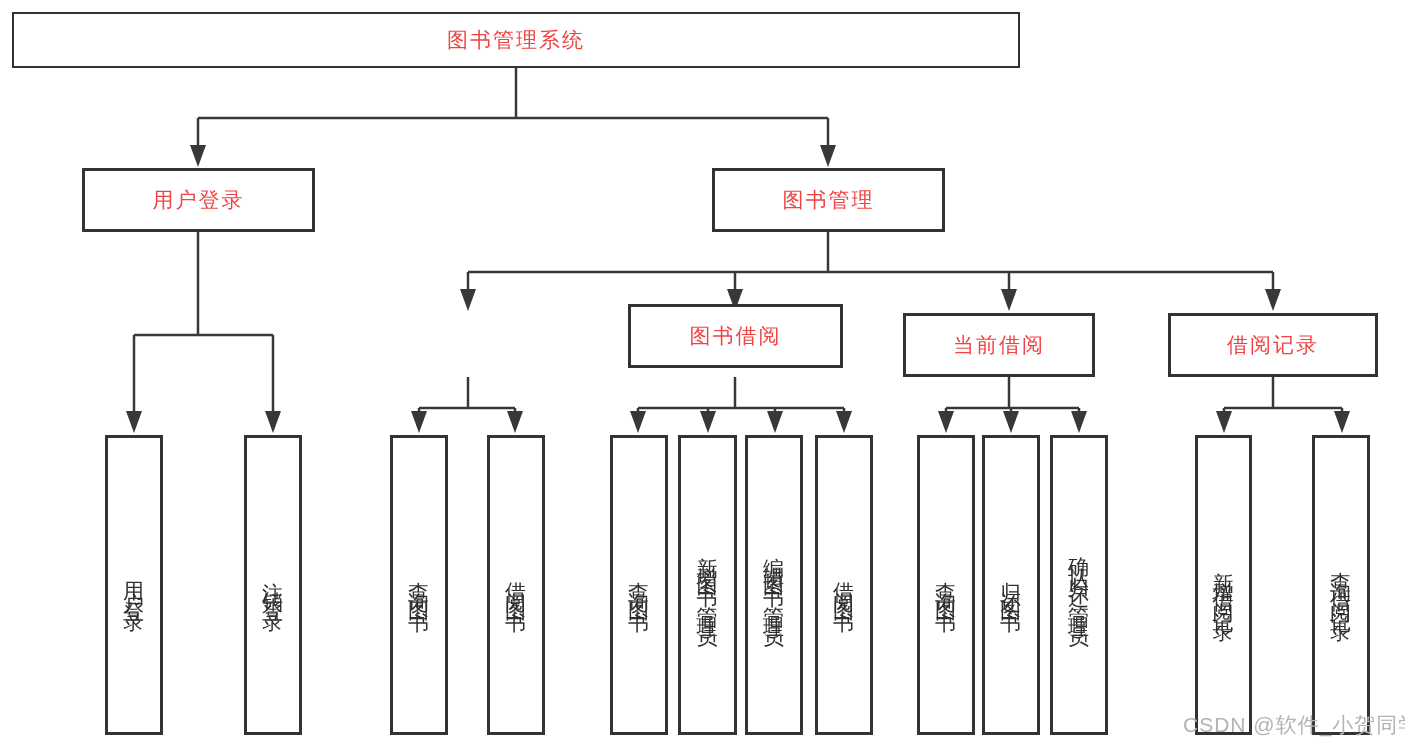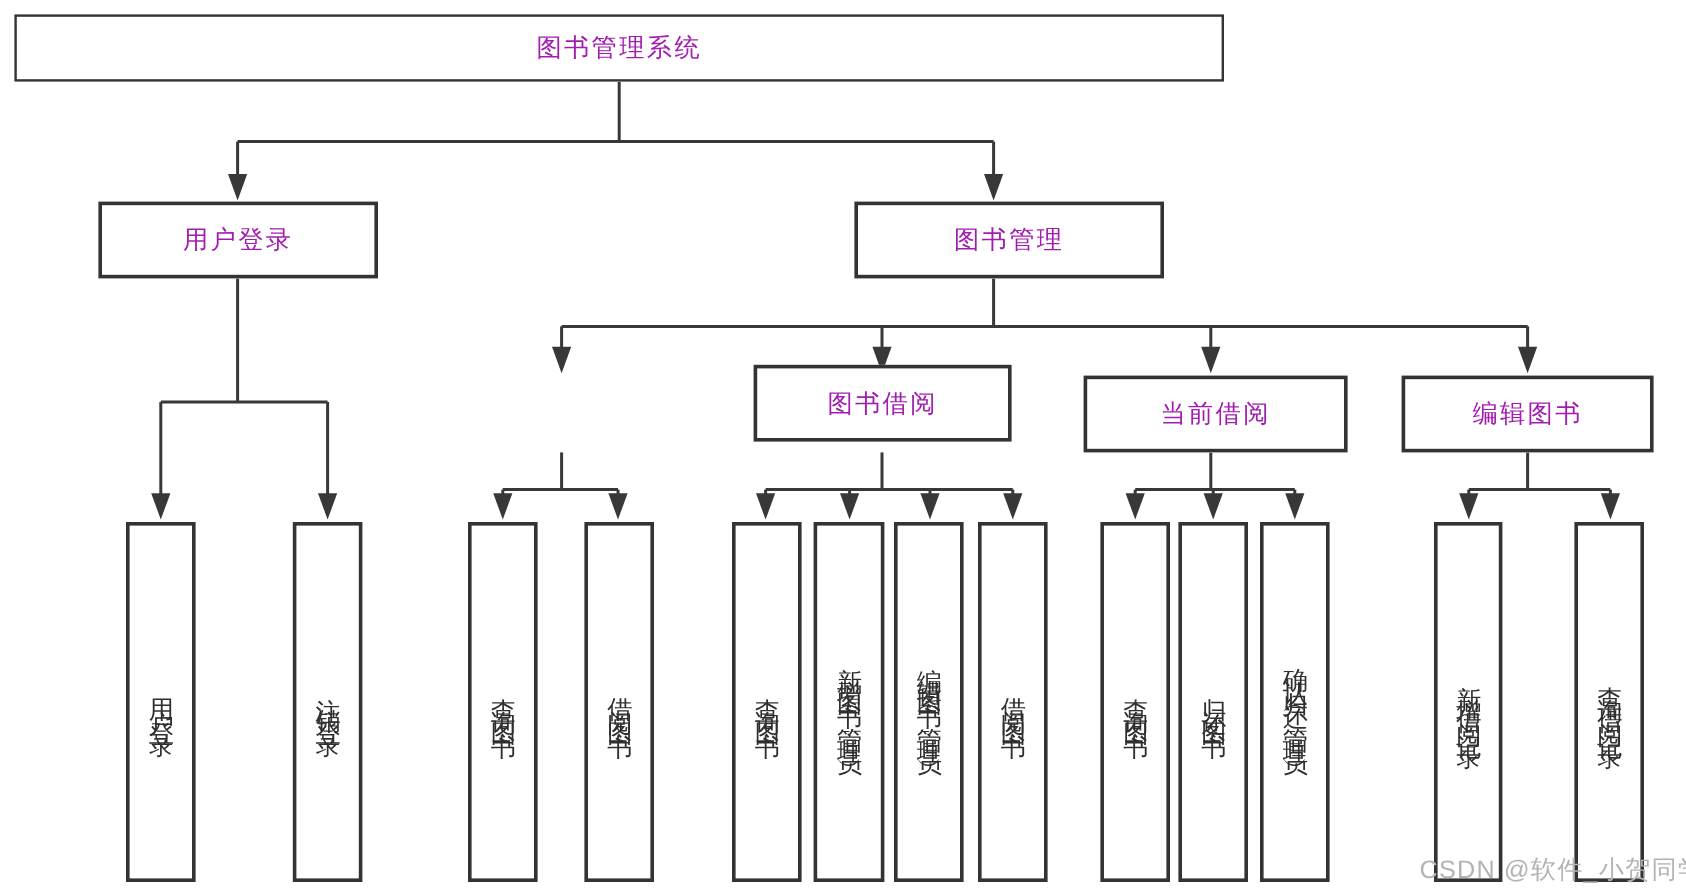--- a/index.html
+++ b/index.html
@@ -8,21 +8,21 @@
     font-family:"Liberation Sans",sans-serif;overflow:hidden;
   }
   svg.connectors{position:absolute;left:0;top:0;z-index:0;}
   .box{
     position:absolute;background:#ffffff;border:3px solid #333333;
     box-sizing:border-box;display:flex;align-items:center;justify-content:center;
     z-index:1;
   }
   .box.root{border-width:2px;}
   .hlabel{
-    font-size:21px;color:#a21caf;letter-spacing:2px;white-space:nowrap;
+    font-size:21px;color:#ef4444;letter-spacing:2px;white-space:nowrap;
   }
   .vlabel{
     writing-mode:vertical-rl;text-orientation:mixed;
     font-size:21px;color:#2f2f2f;letter-spacing:10px;line-height:1;
     white-space:nowrap;
   }
   .watermark{
     position:absolute;left:1183px;top:711px;z-index:3;
     font-size:21px;color:#b3b3b3;letter-spacing:1px;white-space:nowrap;
   }
@@ -87,32 +87,32 @@
       <polygon points="1334,411 1350,411 1342,433" fill="#383838"></polygon>
     </svg>
 
   <div class="box root" style="left:12px;top:12px;width:1008px;height:56px">
     <span class="hlabel">图书管理系统</span>
   </div>
 
   <div class="box" style="left:82px;top:168px;width:233px;height:64px">
     <span class="hlabel">用户登录</span>
   </div>
-  <div class="box" style="left:712px;top:168px;width:258px;height:64px">
+  <div class="box" style="left:712px;top:168px;width:233px;height:64px">
     <span class="hlabel">图书管理</span>
   </div>
 
   <div class="box" style="left:628px;top:304px;width:215px;height:64px">
     <span class="hlabel">图书借阅</span>
   </div>
-  <div class="box" style="left:903px;top:313px;width:220px;height:64px">
+  <div class="box" style="left:903px;top:313px;width:192px;height:64px">
     <span class="hlabel">当前借阅</span>
   </div>
   <div class="box" style="left:1168px;top:313px;width:210px;height:64px">
-    <span class="hlabel">编辑图书</span>
+    <span class="hlabel">借阅记录</span>
   </div>
 
   <div class="box" style="left:105px;top:435px;width:58px;height:300px">
     <span class="vlabel">用户登录</span>
   </div>
   <div class="box" style="left:244px;top:435px;width:58px;height:300px">
     <span class="vlabel">注销登录</span>
   </div>
 
   <div class="box" style="left:390px;top:435px;width:58px;height:300px">

